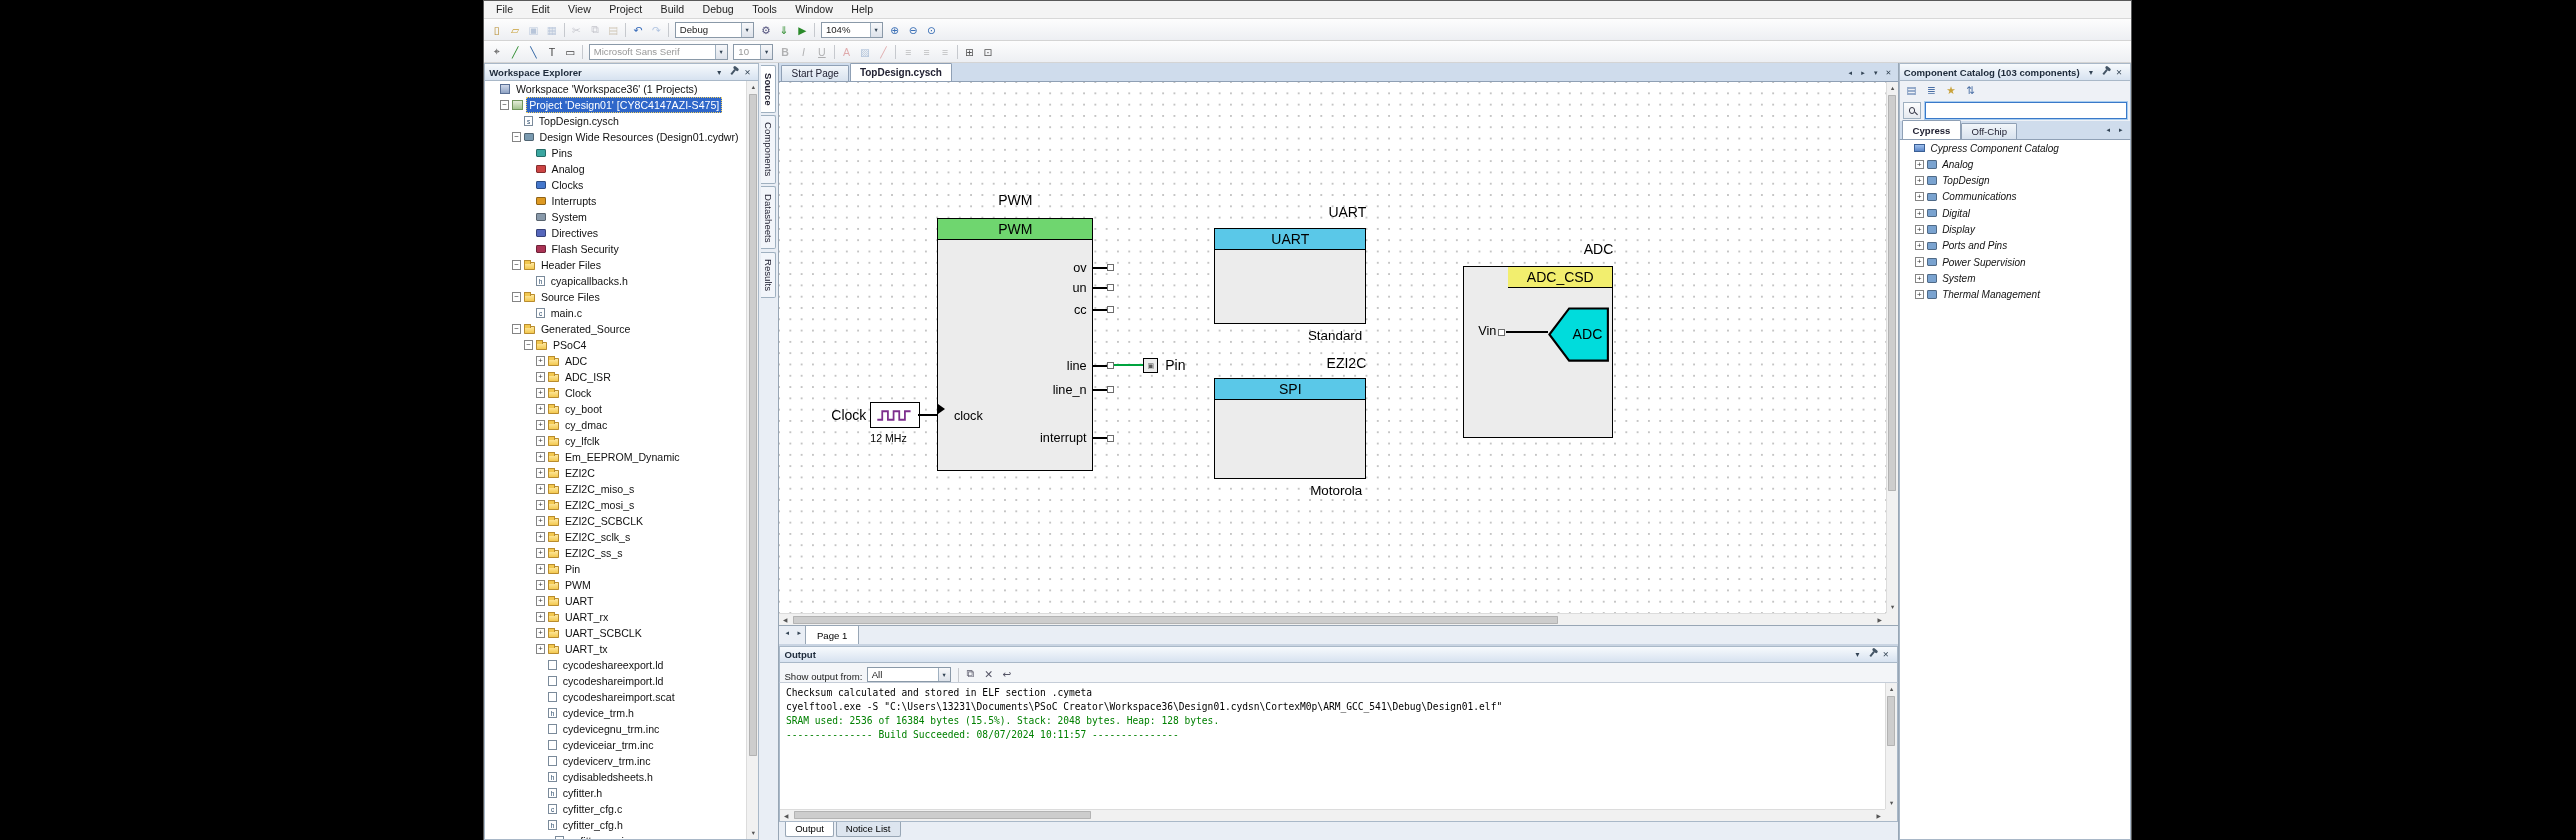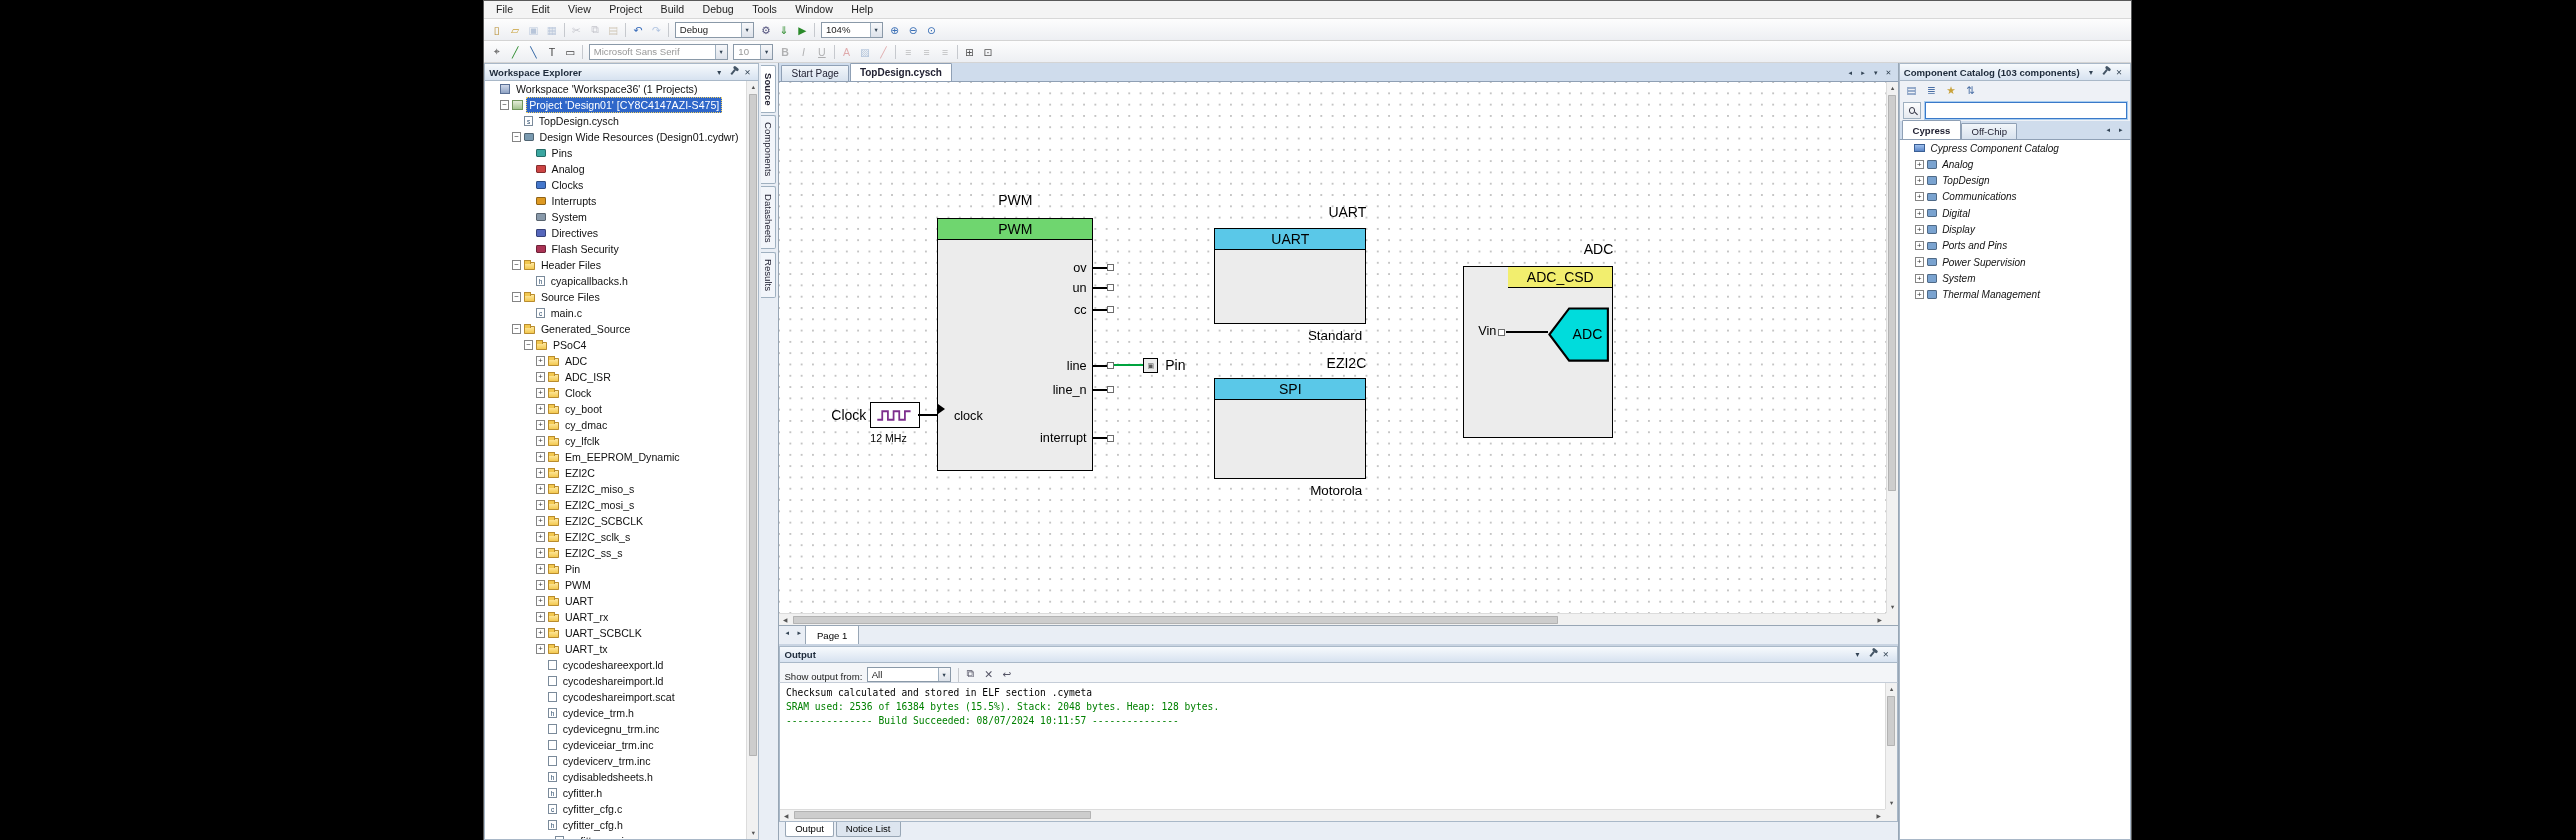--- a/index.html
+++ b/index.html
@@ -599,20 +599,21 @@
           <span class="tb-sep"></span>
           <div class="tb-group" id="out-icons">
                 <span class="tb-icon" style="color: rgb(85, 85, 102);">⧉</span>
                 <span class="tb-icon" style="color: rgb(85, 85, 102);">✕</span>
                 <span class="tb-icon" style="color: rgb(85, 85, 102);">↩</span>
               </div>
         </div>
         <div class="out-text">
           <div class="out-lines" id="out-lines">
                 <div class="out-line" style="color: rgb(0, 0, 0);">Checksum calculated and stored in ELF section .cymeta</div>
+                <div class="out-line" style="color: rgb(0, 0, 0);">cyelftool.exe -S "C:\Users\13231\Documents\PSoC Creator\Workspace36\Design01.cydsn\CortexM0p\ARM_GCC_541\Debug\Design01.elf"</div>
                 <div class="out-line" style="color: rgb(0, 128, 0);">SRAM used: 2536 of 16384 bytes (15.5%). Stack: 2048 bytes. Heap: 128 bytes.</div>
                 <div class="out-line" style="color: rgb(0, 128, 0);">--------------- Build Succeeded: 08/07/2024 10:11:57 ---------------</div>
               </div>
           <div class="sb-v" style="bottom:12px">
             <div class="sb-btn">▲</div>
             <div class="sb-thumb" style="top:12.7px;height:50px"></div>
             <div class="sb-btn sb-bottom">▼</div>
           </div>
           <div class="sb-h">
             <div class="sb-btn" style="float:left">◀</div>

